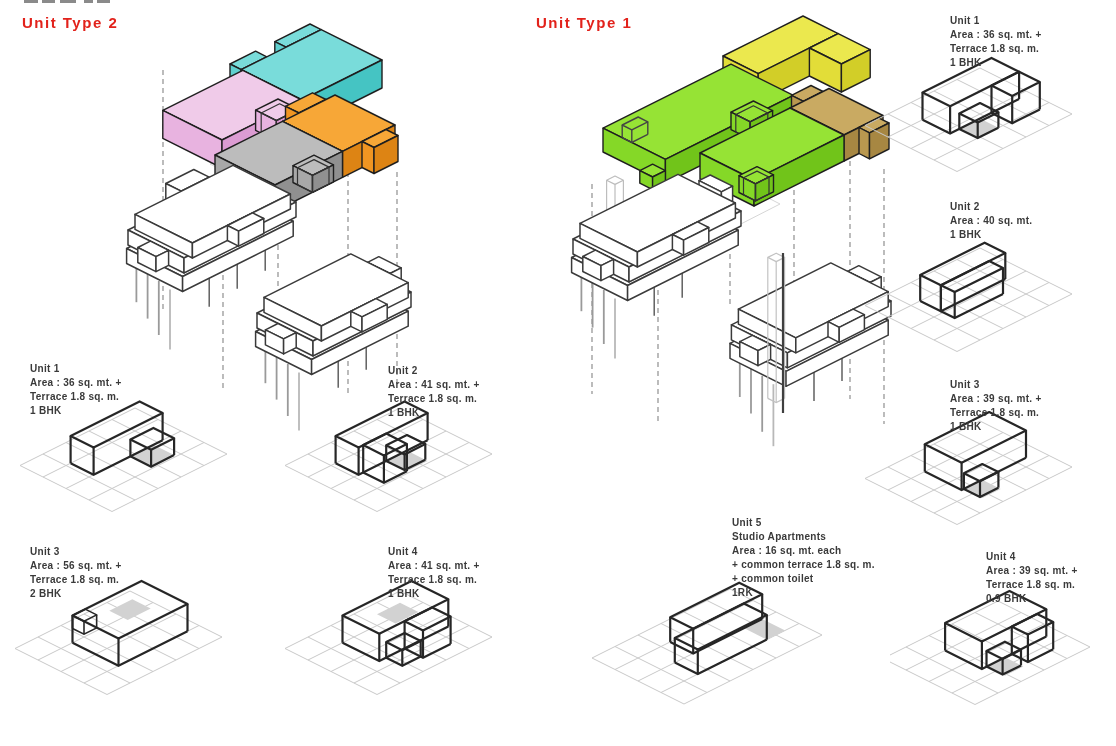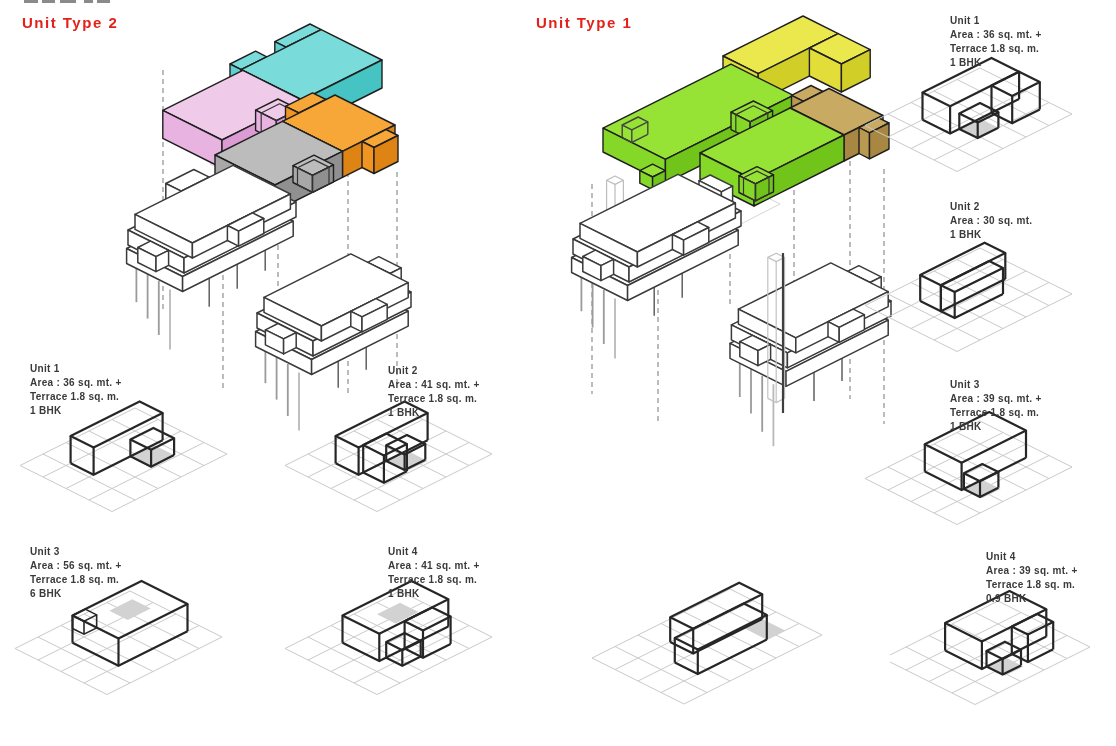--- a/index.html
+++ b/index.html
@@ -524,46 +524,54 @@
   <div class="ulabel" style="left:388px;top:364px">
     <div>Unit 2</div>
     <div>Area : 41 sq. mt. +</div>
     <div>Terrace 1.8 sq. m.</div>
     <div>1 BHK</div>
   </div>
   <div class="ulabel" style="left:30px;top:545px">
     <div>Unit 3</div>
     <div>Area : 56 sq. mt. +</div>
     <div>Terrace 1.8 sq. m.</div>
-    <div>6 BHK</div>
+    <div>2 BHK</div>
   </div>
   <div class="ulabel" style="left:388px;top:545px">
     <div>Unit 4</div>
     <div>Area : 41 sq. mt. +</div>
     <div>Terrace 1.8 sq. m.</div>
     <div>1 BHK</div>
   </div>
 
   <div class="ulabel" style="left:950px;top:14px">
     <div>Unit 1</div>
     <div>Area : 36 sq. mt. +</div>
     <div>Terrace 1.8 sq. m.</div>
     <div>1 BHK</div>
   </div>
   <div class="ulabel" style="left:950px;top:200px">
     <div>Unit 2</div>
-    <div>Area : 30 sq. mt.</div>
+    <div>Area : 40 sq. mt.</div>
     <div>1 BHK</div>
   </div>
   <div class="ulabel" style="left:950px;top:378px">
     <div>Unit 3</div>
     <div>Area : 39 sq. mt. +</div>
     <div>Terrace 1.8 sq. m.</div>
     <div>1 BHK</div>
   </div>
+  <div class="ulabel" style="left:732px;top:516px">
+    <div>Unit 5</div>
+    <div>Studio Apartments</div>
+    <div>Area : 16 sq. mt. each</div>
+    <div>+ common terrace 1.8 sq. m.</div>
+    <div>+ common toilet</div>
+    <div>1RK</div>
+  </div>
   <div class="ulabel" style="left:986px;top:550px">
     <div>Unit 4</div>
     <div>Area : 39 sq. mt. +</div>
     <div>Terrace 1.8 sq. m.</div>
     <div>0.9 BHK</div>
   </div>
 
 </div>
 
 </body></html>

